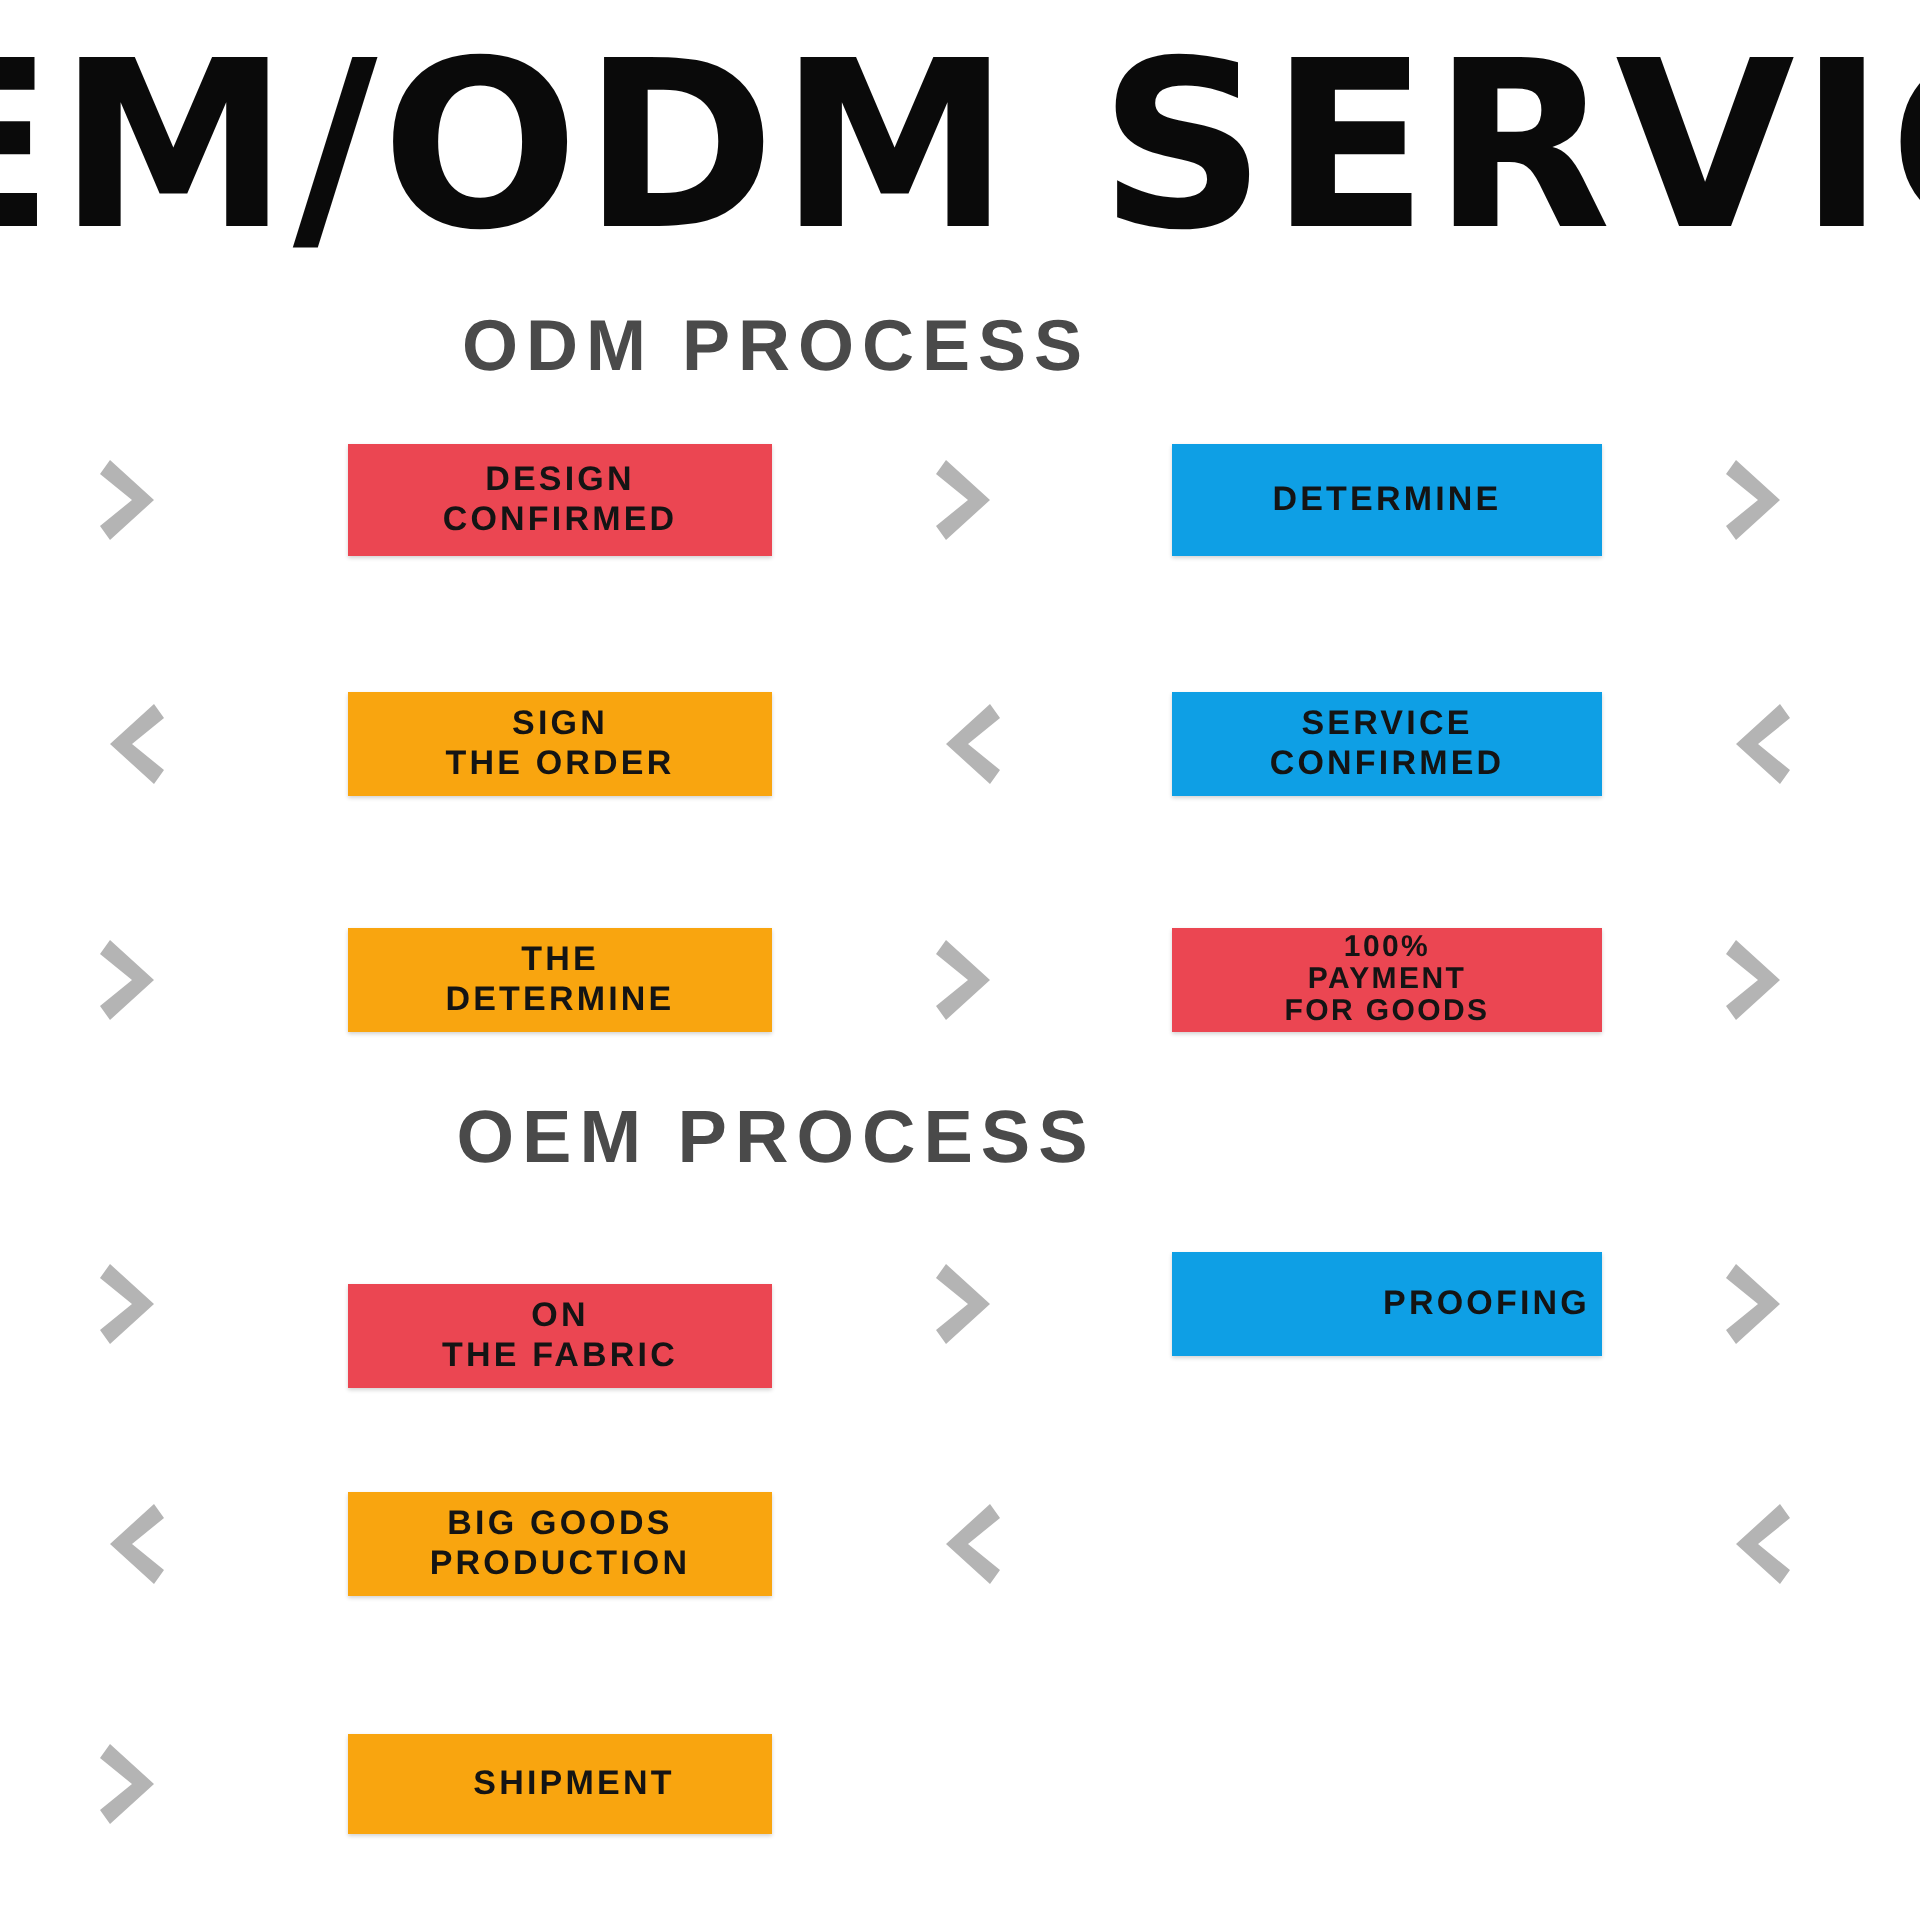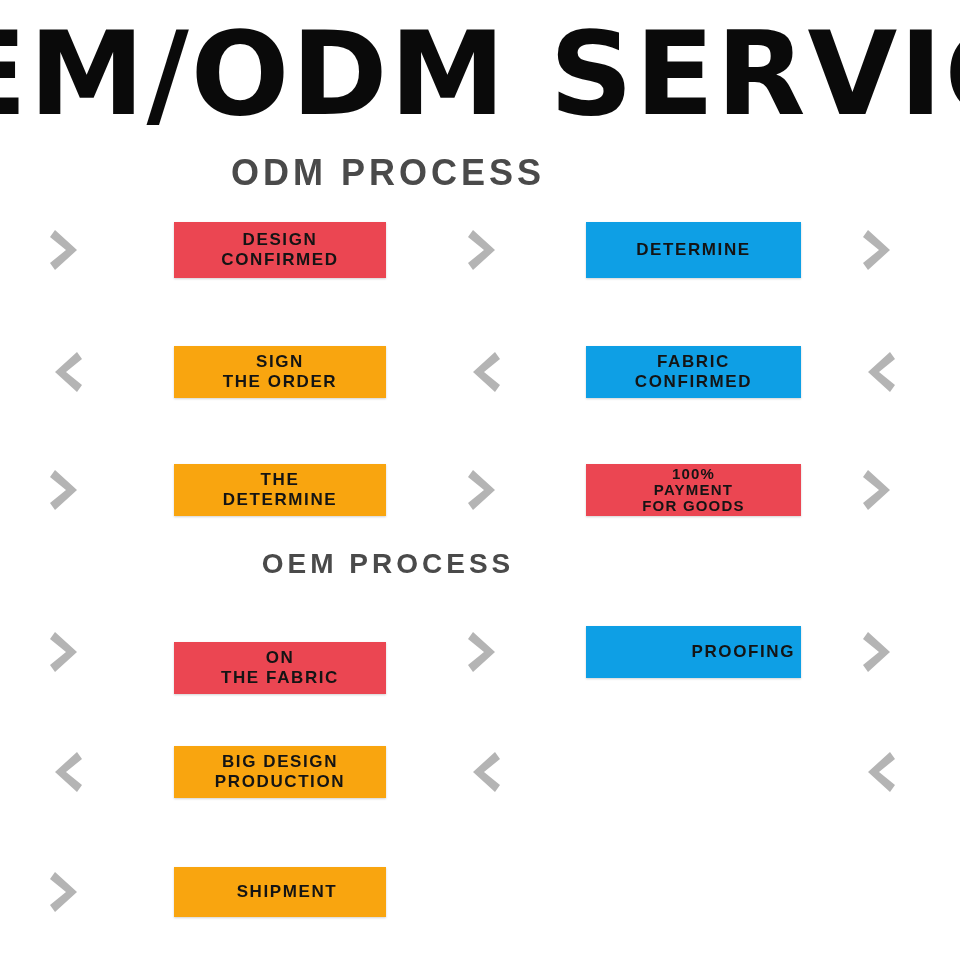--- a/index.html
+++ b/index.html
@@ -37,21 +37,21 @@
   .section-heading{
     position:absolute;
     left:0;width:776px;
     text-align:center;
     font-family:Liberation Sans, sans-serif;
     font-weight:700;
     color:#4a4a4a;
     letter-spacing:4px;
   }
   #heading-odm{top:152px;font-size:36px;}
-  #heading-oem{top:548px;font-size:28px;}
+  #heading-oem{top:548px;font-size:37px;}
 
   
   .row{
     position:absolute;
     left:0;width:960px;height:76px;
   }
 
   
   .chev{
     position:absolute;
@@ -144,21 +144,21 @@
         <span class="label">THE ORDER</span>
       </div>
     </div>
     <div class="chev chev-c2">
       <svg width="34" height="46" viewBox="0 0 34 46">
           <path d="M28 3 L6 23 L28 43 L33 36 L17 23 L33 10 Z" fill="#b4b4b4"></path>
         </svg>
     </div>
     <div class="box box-c2 box-h52" style="background:#0E9FE5;">
       <div>
-        <span class="label">FABRIC</span>
+        <span class="label">SERVICE</span>
         <span class="label">CONFIRMED</span>
       </div>
     </div>
     <div class="chev chev-c3">
       <svg width="34" height="46" viewBox="0 0 34 46">
           <path d="M28 3 L6 23 L28 43 L33 36 L17 23 L33 10 Z" fill="#b4b4b4"></path>
         </svg>
     </div>
   </div>
 
@@ -225,21 +225,21 @@
   </div>
 
   <div class="row" style="top:734px;">
     <div class="chev chev-c1">
       <svg width="34" height="46" viewBox="0 0 34 46">
           <path d="M28 3 L6 23 L28 43 L33 36 L17 23 L33 10 Z" fill="#b4b4b4"></path>
         </svg>
     </div>
     <div class="box box-c1 box-h52" style="background:#F9A50F;">
       <div>
-        <span class="label">BIG DESIGN</span>
+        <span class="label">BIG GOODS</span>
         <span class="label">PRODUCTION</span>
       </div>
     </div>
     <div class="chev chev-c2">
       <svg width="34" height="46" viewBox="0 0 34 46">
           <path d="M28 3 L6 23 L28 43 L33 36 L17 23 L33 10 Z" fill="#b4b4b4"></path>
         </svg>
     </div>
     <div class="chev chev-c3">
       <svg width="34" height="46" viewBox="0 0 34 46">

